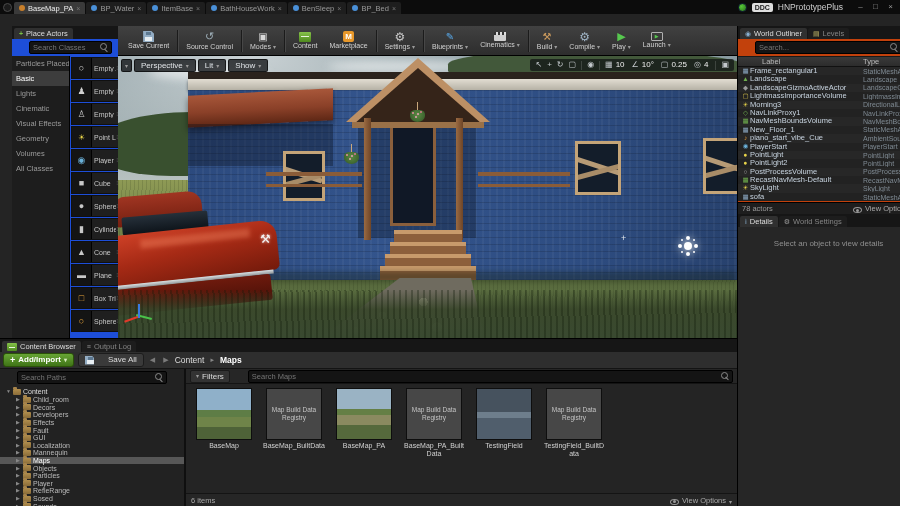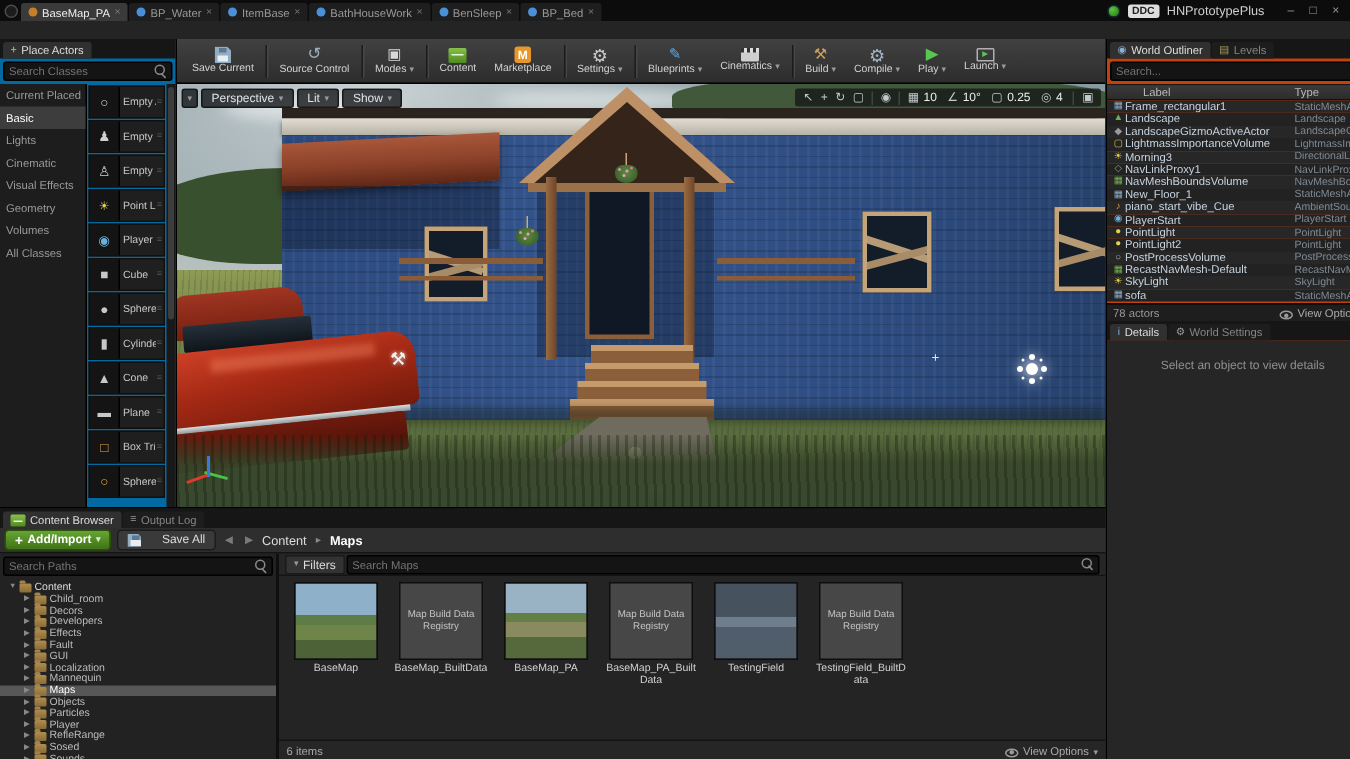--- a/index.html
+++ b/index.html
@@ -1,20 +1,20 @@
 <!DOCTYPE html>
 <html><head>
 <meta charset="utf-8">
 <style>
 *{margin:0;padding:0;box-sizing:border-box;font-family:"Liberation Sans",sans-serif;cursor:default}
 html,body{width:900px;height:506px;overflow:hidden;background:#111}
 #root{position:relative;width:900px;height:506px;background:#242424;color:#c8c8c8;font-size:9px;overflow:hidden}
 
 
-.searchbox{height:13px;margin:2px 2px;background:#141414;border:1px solid #000;border-radius:2px;display:flex;align-items:center;padding:0 3px;gap:2px}
+.searchbox{height:13px;margin:2px 17px;background:#141414;border:1px solid #000;border-radius:2px;display:flex;align-items:center;padding:0 3px;gap:2px}
 .searchbox input{flex:1;min-width:0;background:transparent;border:0;outline:0;color:#bbb;font-size:7.5px}
 .mag{width:8px;height:9px;position:relative;flex:none}
 .mag::before{content:"";position:absolute;width:5px;height:5px;border:1px solid #8a8a8a;border-radius:50%;left:0;top:0}
 .mag::after{content:"";position:absolute;width:4px;height:1px;background:#8a8a8a;transform:rotate(45deg);left:4px;top:6.5px}
 .caret{font-size:6px;color:#9a9a9a;line-height:1}
 .eye{width:9px;height:6px;border:1px solid #999;border-radius:50%;position:relative;flex:none}
 .eye::after{content:"";position:absolute;width:3px;height:3px;background:#999;border-radius:50%;left:2px;top:0.5px}
 .viewopts{display:flex;align-items:flex-end;gap:3px;color:#aaa;font-size:7.5px}
 
 
@@ -39,21 +39,21 @@
 #menubar{position:absolute;left:0;top:14px;width:900px;height:12px;background:#282828;border-bottom:1px solid #111;display:flex;align-items:center;padding-left:4px}
 #menubar span{padding:0 7px;font-size:8.5px;color:#c8c8c8;line-height:12px}
 
 
 .ptabstrip{height:13px;background:#161616;display:flex;align-items:flex-end;gap:1px;padding:1px 2px 0;flex:none}
 .ptab{background:#303030;border-radius:2px 2px 0 0;padding:1px 5px;font-size:7.5px;color:#ddd;display:flex;gap:3px;align-items:center;white-space:nowrap}
 .ptab.inactive{background:#1d1d1d;color:#848484}
 .ptab .gi{font-size:7px;line-height:1}
 
 
-#left-panel{position:absolute;left:0;top:26px;width:118px;height:312px;background:#0369a1;border-right:1px solid #000;display:flex;flex-direction:column}
+#left-panel{position:absolute;left:12px;top:26px;width:118px;height:312px;background:#1d4ed8;border-right:1px solid #000;display:flex;flex-direction:column}
 .pa-body{flex:1;display:flex;overflow:hidden}
 .pa-cats{width:58px;background:#1d1d1d;border-right:1px solid #000}
 .pa-cat{height:15px;line-height:15px;padding-left:4px;font-size:7.5px;color:#9a9a9a;white-space:nowrap;overflow:hidden}
 .pa-cat.sel{background:#3d3d3d;color:#fff}
 .pa-items{flex:1;padding:1px;overflow:hidden}
 .pa-item{height:22px;margin-bottom:1px;background:#1f1f1f;border:1px solid #101010;display:flex;align-items:center}
 .pa-ico{width:20px;height:20px;background:#141414;border-right:1px solid #000;display:flex;align-items:center;justify-content:center;font-size:9px;color:#c0c0c0;flex:none}
 .pa-lbl{flex:1;font-size:7px;color:#c8c8c8;padding-left:2px;white-space:nowrap;overflow:hidden}
 .pa-grip{color:#555;font-size:6px;padding-right:1px}
 .vscroll{width:6px;background:#191919;flex:none;position:relative}
@@ -206,21 +206,21 @@
 .tree{flex:1;overflow:hidden;padding-top:1px}
 .tree-row{display:flex;align-items:center;height:7.6px;padding-left:6px;gap:2px;font-size:7px;color:#bbb;white-space:nowrap}
 .tree-row.child{padding-left:16px}
 .tree-row.sel{background:#575757;color:#fff}
 .tree-row.root{height:9px;color:#ddd}
 .tarrow{width:5px;font-size:5px;color:#888;flex:none;line-height:1}
 .fold{width:8px;height:6px;background:linear-gradient(180deg,#b08d4d,#8a6c38);border-radius:1px;position:relative;flex:none}
 .fold::before{content:"";position:absolute;top:-2px;left:0;width:4px;height:2px;background:#a5824a;border-radius:1px 1px 0 0}
 .cb-split{width:2px;background:#0f0f0f;flex:none}
 .cb-right{flex:1;display:flex;flex-direction:column;overflow:hidden}
-.cb-filterrow{height:15px;display:flex;align-items:center;gap:1px;padding:1px 4px;background:#262626;border-bottom:1px solid #141414;flex:none}
+.cb-filterrow{height:15px;display:flex;align-items:center;gap:18px;padding:1px 4px;background:#262626;border-bottom:1px solid #141414;flex:none}
 .filters-btn{display:flex;align-items:center;gap:3px;background:#333;border:1px solid #1a1a1a;border-radius:2px;padding:1px 5px;font-size:8px;color:#ddd;line-height:9px}
 .cb-filterrow .searchbox{flex:1;margin:0}
 .agrid{flex:1;display:flex;gap:6px;align-items:flex-start;padding:4px 6px;overflow:hidden}
 .asset{width:64px;display:flex;flex-direction:column;align-items:center}
 .thumb{width:56px;height:52px;border:1px solid #0e0e0e;background:#3a3a3a;display:flex;align-items:center;justify-content:center;text-align:center}
 .thumb[data-thumb="map-a"]{background:linear-gradient(180deg,#8fb0c9 0 42%,#5e7d46 42% 55%,#6f8449 55% 75%,#4e6238 75%)}
 .thumb[data-thumb="map-b"]{background:linear-gradient(180deg,#9ab3c4 0 40%,#647f45 40% 52%,#8a8a60 52% 72%,#55693c 72%)}
 .thumb[data-thumb="map-c"]{background:linear-gradient(180deg,#46525e 0 45%,#6e7e8c 45% 58%,#505e6c 58%)}
 .thumb[data-thumb="build"]{background:#474747}
 .bd-text{font-size:6.5px;color:#c4c4c4;line-height:1.25;padding:0 3px}
@@ -285,21 +285,21 @@
           <span class="gi" data-icon="plus-green"></span>
           <span>Place Actors</span>
         </div>
     </div>
     <div class="searchbox">
       <input placeholder="Search Classes" style="">
       <span class="mag"></span>
     </div>
     <div class="pa-body">
       <div class="pa-cats">
-        <div class="pa-cat">Current Placed</div>
+        <div class="pa-cat">Particles Placed</div>
         <div class="pa-cat sel">Basic</div>
         <div class="pa-cat">Lights</div>
         <div class="pa-cat">Cinematic</div>
         <div class="pa-cat">Visual Effects</div>
         <div class="pa-cat">Geometry</div>
         <div class="pa-cat">Volumes</div>
         <div class="pa-cat">All Classes</div>
       </div>
       <div class="pa-items">
         <div class="pa-item">

